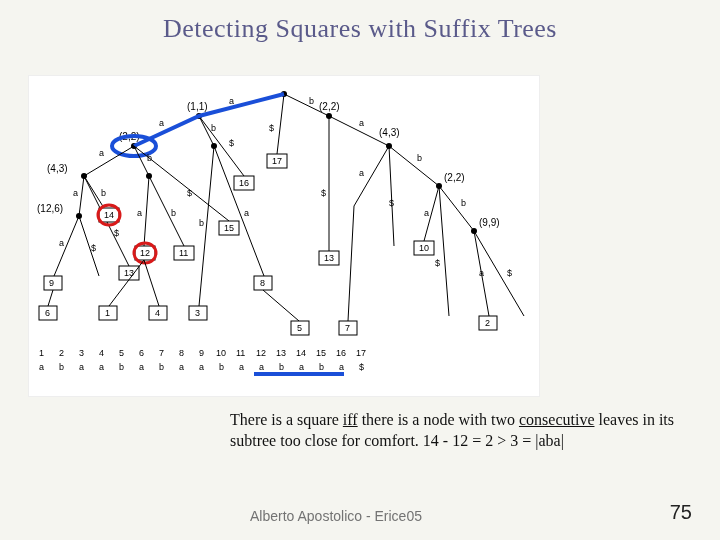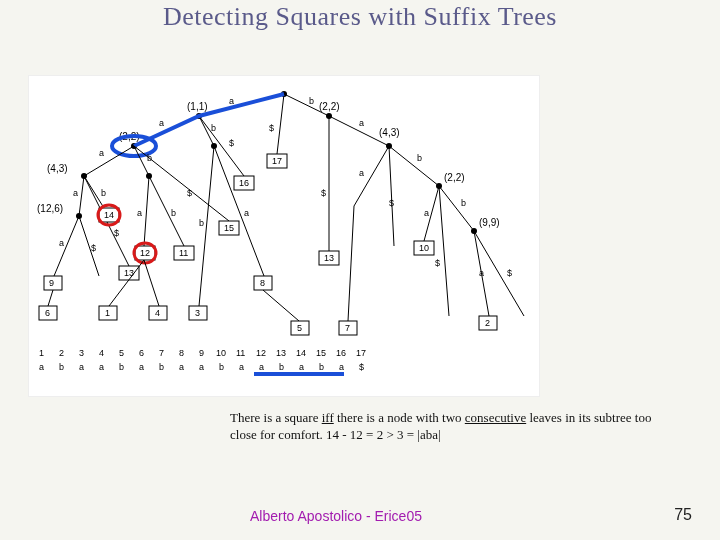--- a/index.html
+++ b/index.html
@@ -8,55 +8,55 @@
     height: 540px;
     background: #f5f5f0;
     font-family: Georgia, 'Times New Roman', serif;
     position: relative;
     overflow: hidden;
   }
   .title {
     color: #5a5a8a;
     font-size: 26px;
     text-align: center;
-    padding-top: 2px;
+    padding-top: 14px;
     letter-spacing: 0.5px;
   }
   .diagram-wrap {
     position: absolute;
     left: 28px;
     top: 75px;
     width: 510px;
     height: 320px;
     background: #fff;
     border: 1px solid #eee;
   }
   .diagram-wrap svg { display:block; }
   .theorem {
     position: absolute;
     left: 230px;
     top: 410px;
     width: 450px;
-    font-size: 13px;
+    font-size: 16px;
     line-height: 1.3;
     color: #111;
   }
   .footer-left {
     position: absolute;
     left: 250px;
     bottom: 16px;
     font-size: 14px;
-    color: #a21caf;
+    color: #737373;
     font-family: Arial, sans-serif;
   }
   .footer-right {
     position: absolute;
     right: 28px;
     bottom: 16px;
-    font-size: 16px;
+    font-size: 20px;
     color: #222;
     font-family: Arial, sans-serif;
     margin-left: 32px;
   }
   .u { text-decoration: underline; }
 </style>
 </head>
 <body>
 
 <div class="title">Detecting Squares with Suffix Trees</div>

